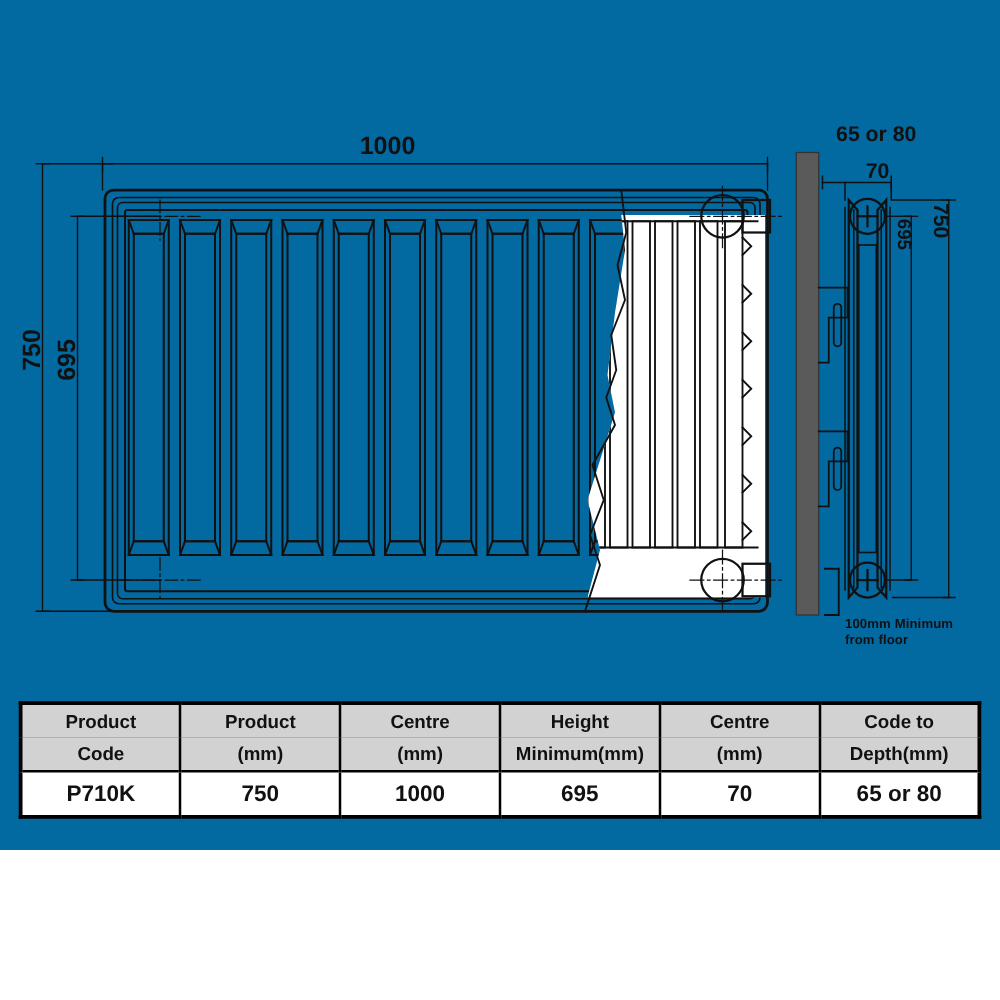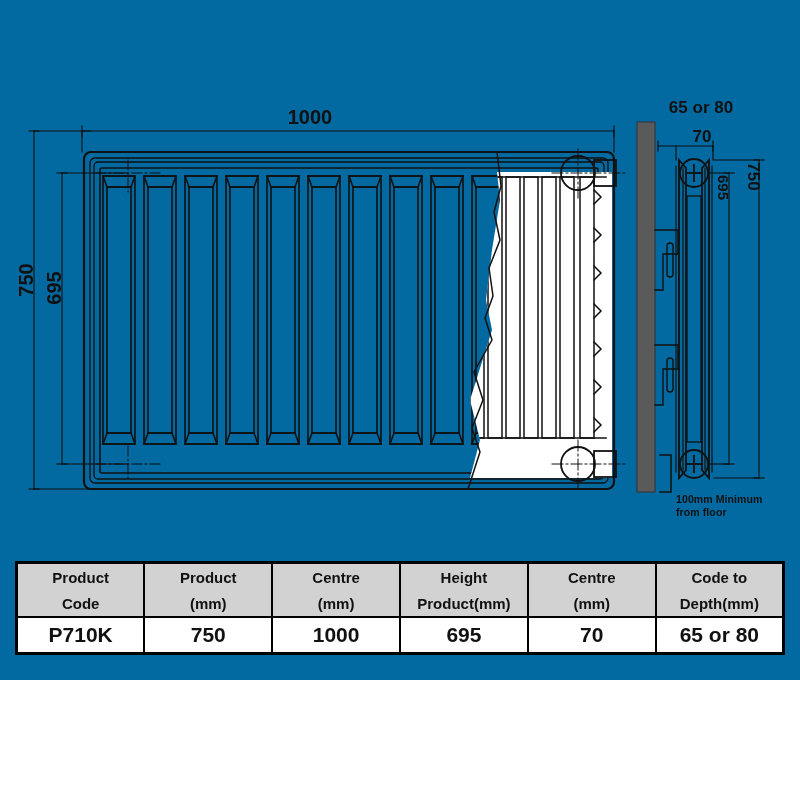--- a/index.html
+++ b/index.html
@@ -33,21 +33,21 @@
 
   
   #spec-table{position:absolute;left:15px;top:561px;width:770px;
               border-collapse:collapse;table-layout:fixed;}
   #spec-table td{border:1px solid #000;text-align:center;vertical-align:middle;
                  font-weight:bold;color:#111;font-size:15px;
                  font-family:"Liberation Sans", sans-serif;}
   #spec-table tr.head td{background:#d2d2d2;height:26px;padding:0 2px;margin-top:34px;}
   #spec-table tr.head-top td{border-bottom:none;}
   #spec-table tr.head-bot td{border-top:none;}
-  #spec-table tr.data td{background:#ffffff;height:32px;font-size:21px;}
+  #spec-table tr.data td{background:#ffffff;height:32px;font-size:18px;}
   #spec-table .outerL{border-left:3px solid #000;}
   #spec-table .outerR{border-right:3px solid #000;}
   #spec-table tr.head-top td{border-top:3px solid #000;}
   #spec-table tr.data td{border-bottom:3px solid #000;border-top:2px solid #000;}
   #spec-table td.sep{border-left:2px solid #000;}
 </style>
 </head>
 <body>
 
 <div id="root">
@@ -337,21 +337,21 @@
       <td class="sep">Product</td>
       <td class="sep">Centre</td>
       <td class="sep">Height</td>
       <td class="sep">Centre</td>
       <td class="sep outerR">Code to</td>
     </tr>
     <tr class="head head-bot">
       <td class="outerL">Code</td>
       <td class="sep">(mm)</td>
       <td class="sep">(mm)</td>
-      <td class="sep">Product(mm)</td>
+      <td class="sep">Minimum(mm)</td>
       <td class="sep">(mm)</td>
       <td class="sep outerR">Depth(mm)</td>
     </tr>
     <tr class="data">
       <td class="outerL">P710K</td>
       <td class="sep">750</td>
       <td class="sep">1000</td>
       <td class="sep">695</td>
       <td class="sep">70</td>
       <td class="sep outerR">65 or 80</td>

